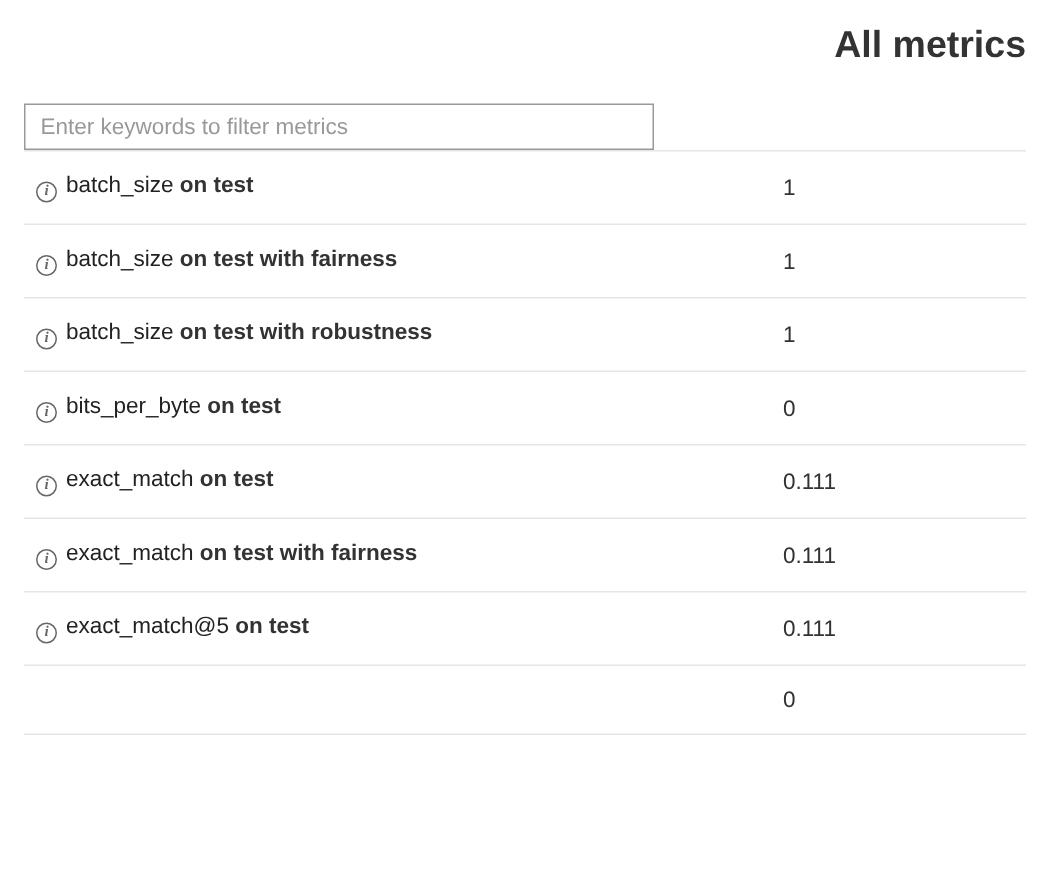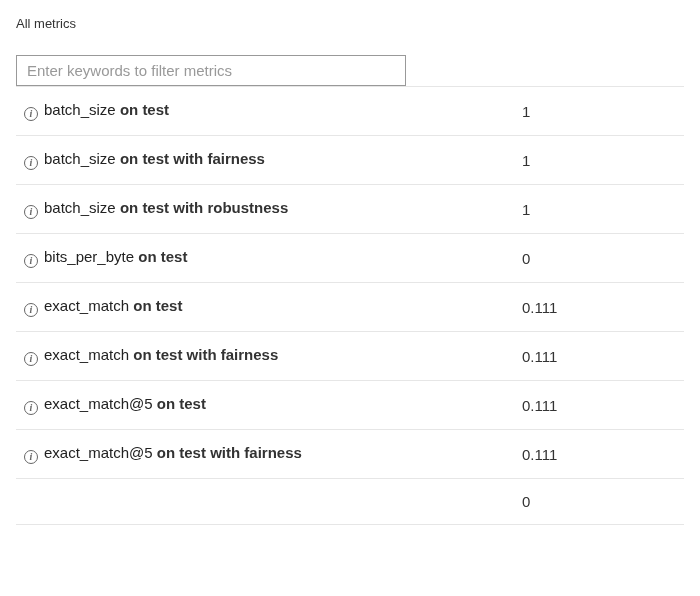--- a/index.html
+++ b/index.html
@@ -4,27 +4,28 @@
   <style>
     * { box-sizing: border-box; margin: 0; padding: 0; }
     body {
       font-family: -apple-system, BlinkMacSystemFont, "Segoe UI", Arial, sans-serif;
       color: #333;
       background: #fff;
       width: 700px;
     }
     .container { padding: 16px; }
     h3.title {
-      font-size: 13px;
-      font-weight: 400;
+      font-size: 25px;
+      font-weight: 700;
       color: #333;
       margin-bottom: 24px;
+      text-align: right;
     }
     .filter-input {
-      width: 390px;
+      width: 420px;
       padding: 6px 10px;
       font-size: 15px;
       border: 1px solid #999;
       color: #333;
       outline: none;
       margin-bottom: 0px;
     }
     .filter-input::placeholder { color: #999; }
     table.metrics {
       width: 100%;
@@ -95,22 +96,18 @@
         </tr>
         <tr>
           <td class="metric-cell"><span class="info-icon">i</span><span class="metric-name">exact_match</span><span class="metric-suffix"> on test with fairness</span></td>
           <td class="value-cell">0.111</td>
         </tr>
         <tr>
           <td class="metric-cell"><span class="info-icon">i</span><span class="metric-name">exact_match@5</span><span class="metric-suffix"> on test</span></td>
           <td class="value-cell">0.111</td>
         </tr>
         <tr>
-          <td class="metric-cell"><span class="info-icon">i</span><span class="metric-name">exact_match@5</span><span class="metric-suffix"> on test with fairness</span></td>
-          <td class="value-cell">0.111</td>
-        </tr>
-        <tr>
           <td class="metric-cell"></td>
           <td class="value-cell">0</td>
         </tr>
       </tbody>
   </table>
 </div>
 
 </body></html>

